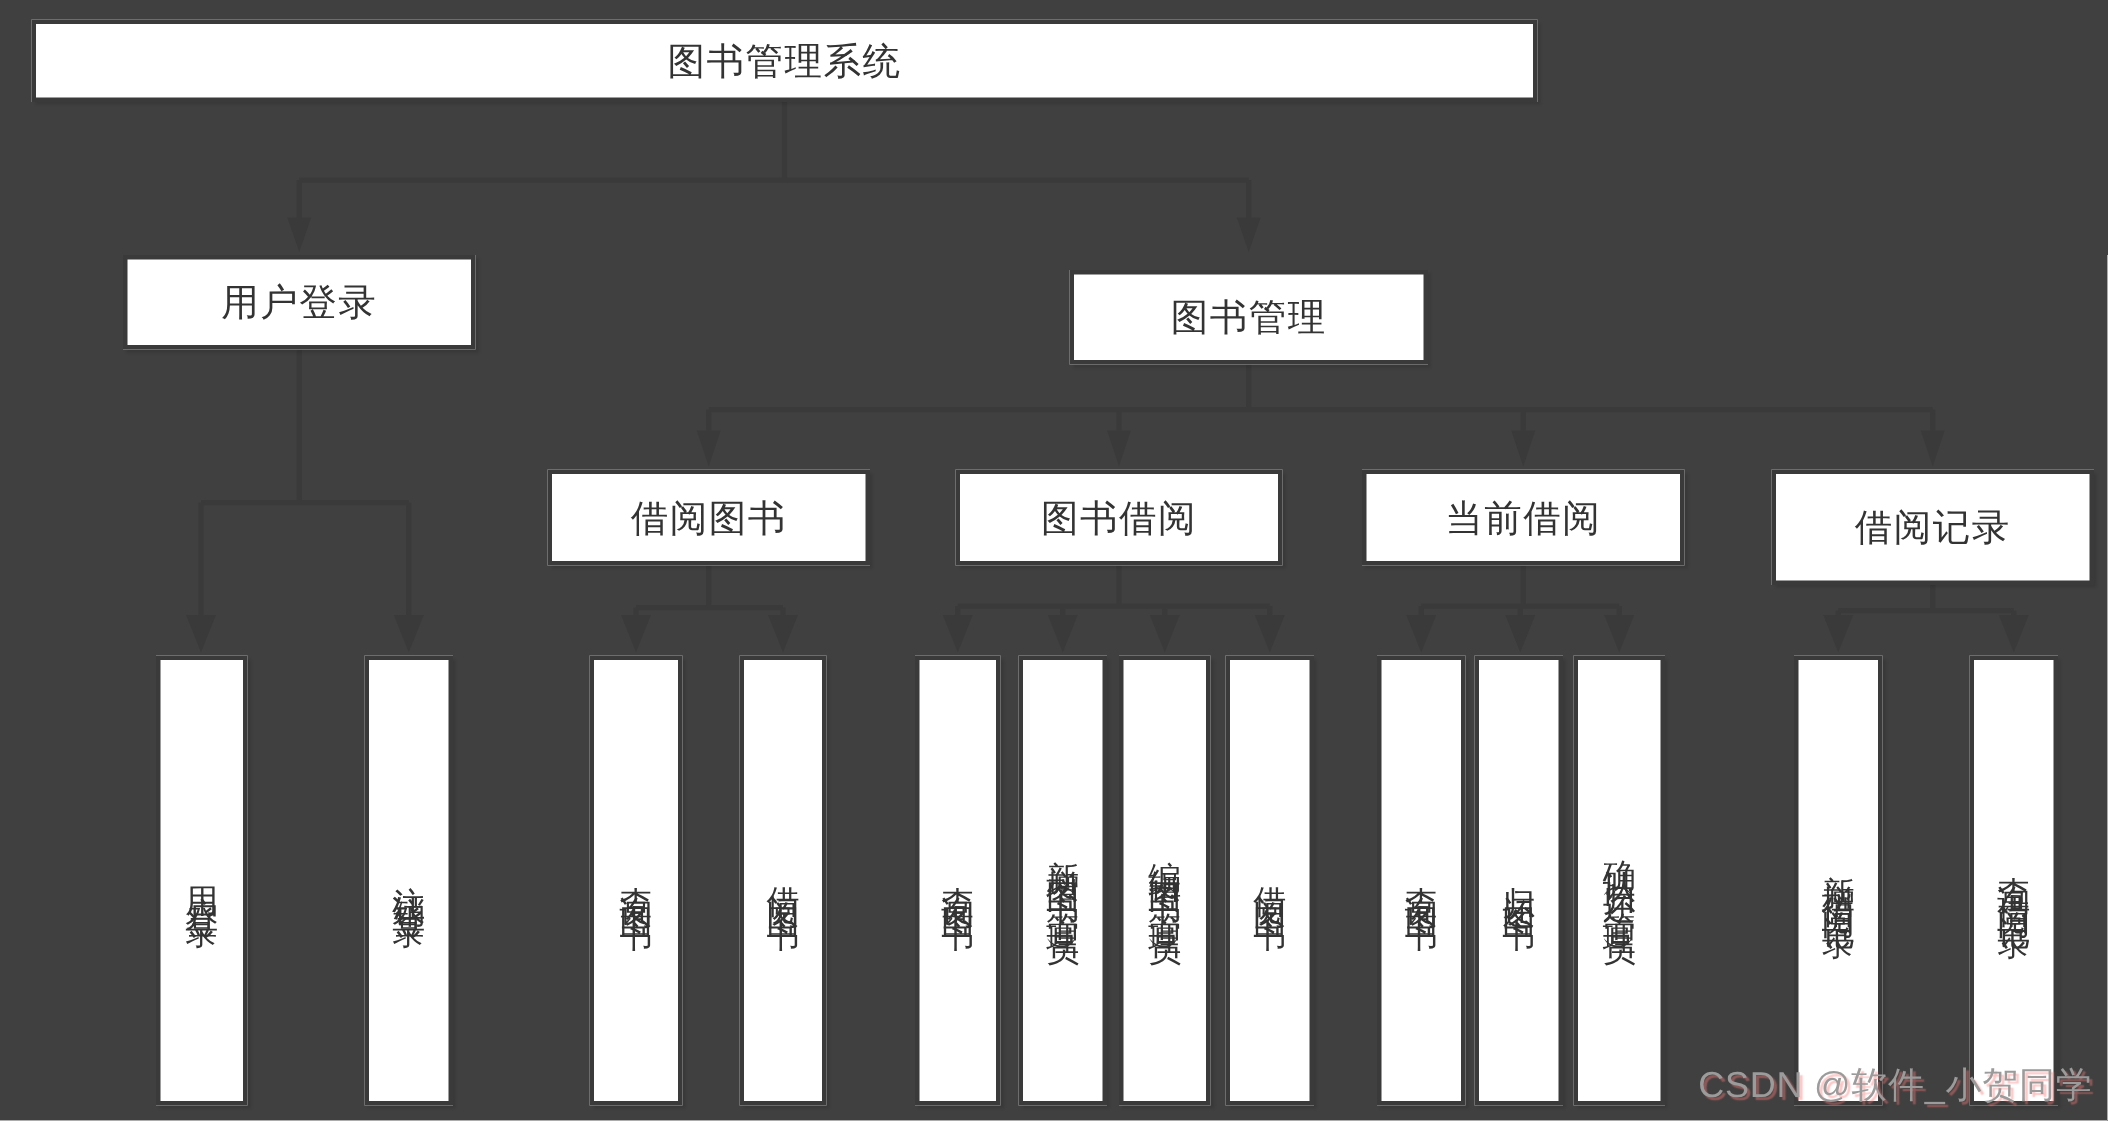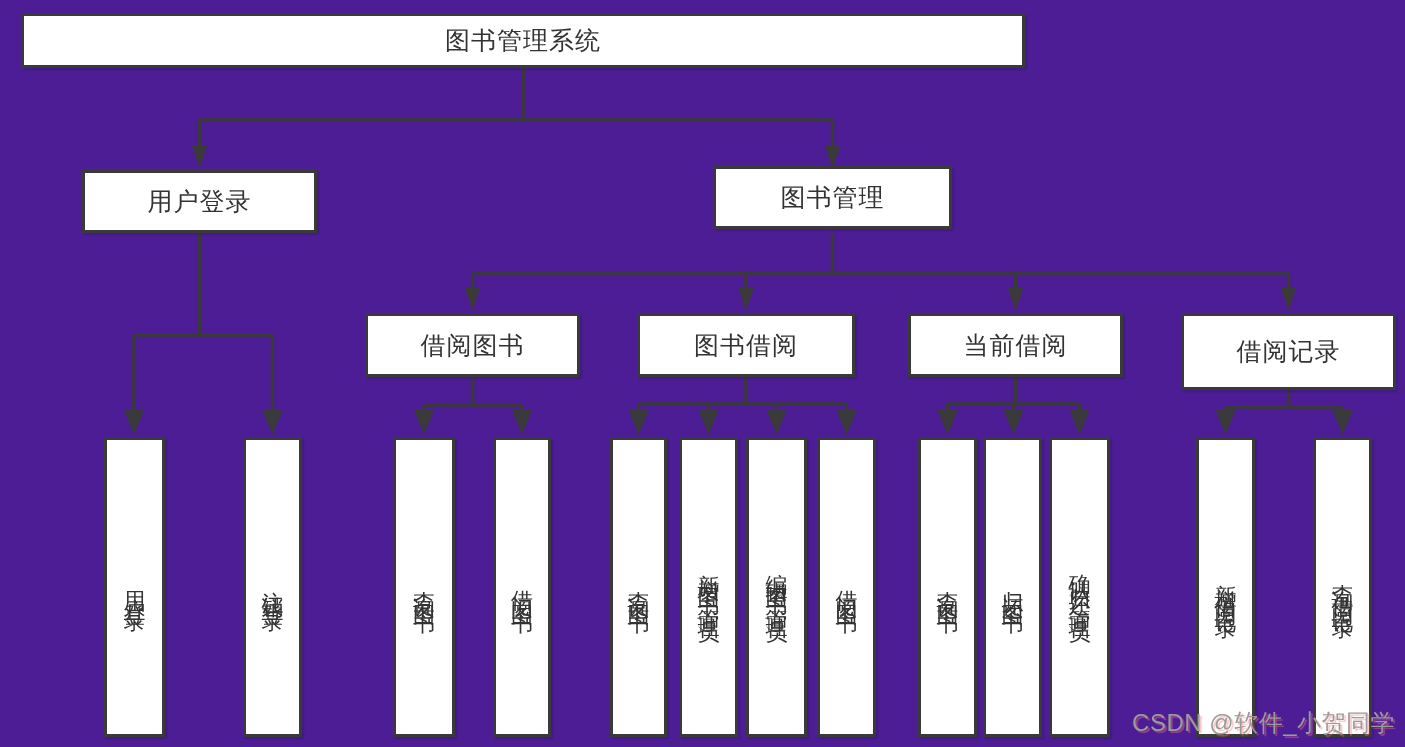--- a/index.html
+++ b/index.html
@@ -1,20 +1,20 @@
 <!DOCTYPE html>
 <html><head>
 <meta charset="utf-8">
 <style>
   html,body{margin:0;padding:0;background:#fff;}
   body{font-family:"Liberation Sans", sans-serif;}
   .canvas{
     position:relative;
     width:1405px;height:747px;
-    background:#4c1d95;
+    background:#404040;
     overflow:hidden;
   }
   svg.connectors{
     position:absolute;left:0;top:0;width:1405px;height:747px;
     pointer-events:none;
   }
   .node{
     position:absolute;
     box-sizing:border-box;
     background:#ffffff;
@@ -90,21 +90,21 @@
       <polygon points="1003.5,410 1023.5,410 1013.5,435"></polygon>
       <polygon points="1069.5,410 1089.5,410 1079.5,435"></polygon>
       <polygon points="1215.5,410 1235.5,410 1225.5,435"></polygon>
       <polygon points="1332.5,410 1352.5,410 1342.5,435"></polygon>
     </g>
   </svg>
 
   <div class="node h-node" style="left:21px;top:13px;width:1004px;height:55px">图书管理系统</div>
 
   <div class="node h-node" style="left:82px;top:170px;width:235px;height:63px">用户登录</div>
-  <div class="node h-node" style="left:713px;top:166px;width:239px;height:63px">图书管理</div>
+  <div class="node h-node" style="left:713px;top:180px;width:239px;height:63px">图书管理</div>
 
   <div class="node h-node" style="left:365px;top:313px;width:215px;height:64px">借阅图书</div>
   <div class="node h-node" style="left:637px;top:313px;width:218px;height:64px">图书借阅</div>
   <div class="node h-node" style="left:908px;top:313px;width:215px;height:64px">当前借阅</div>
   <div class="node h-node" style="left:1181px;top:313px;width:215px;height:77px">借阅记录</div>
 
   <div class="node v-node" style="left:104px;top:437px;width:61px;height:300px">用户登录</div>
   <div class="node v-node" style="left:243px;top:437px;width:59px;height:300px">注销登录</div>
 
   <div class="node v-node" style="left:393px;top:437px;width:62px;height:300px">查询图书</div>

